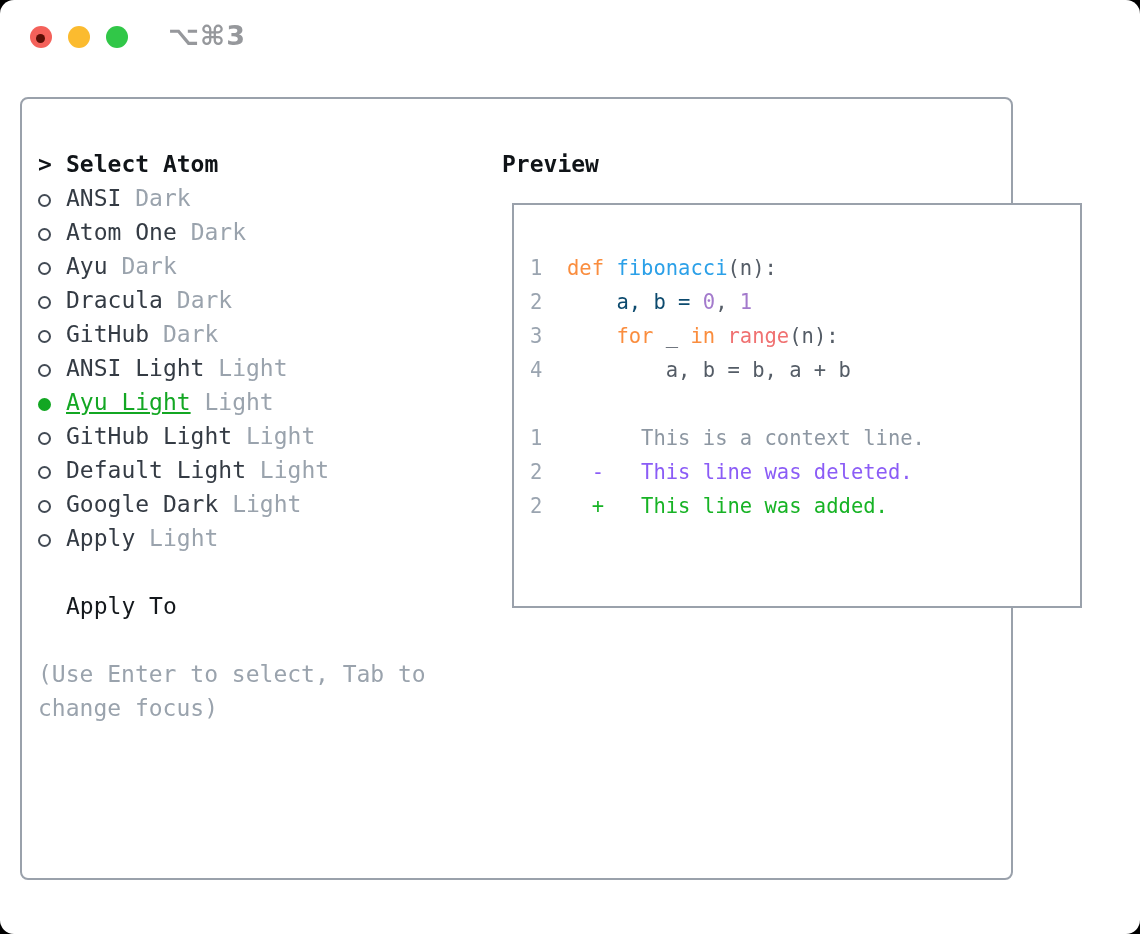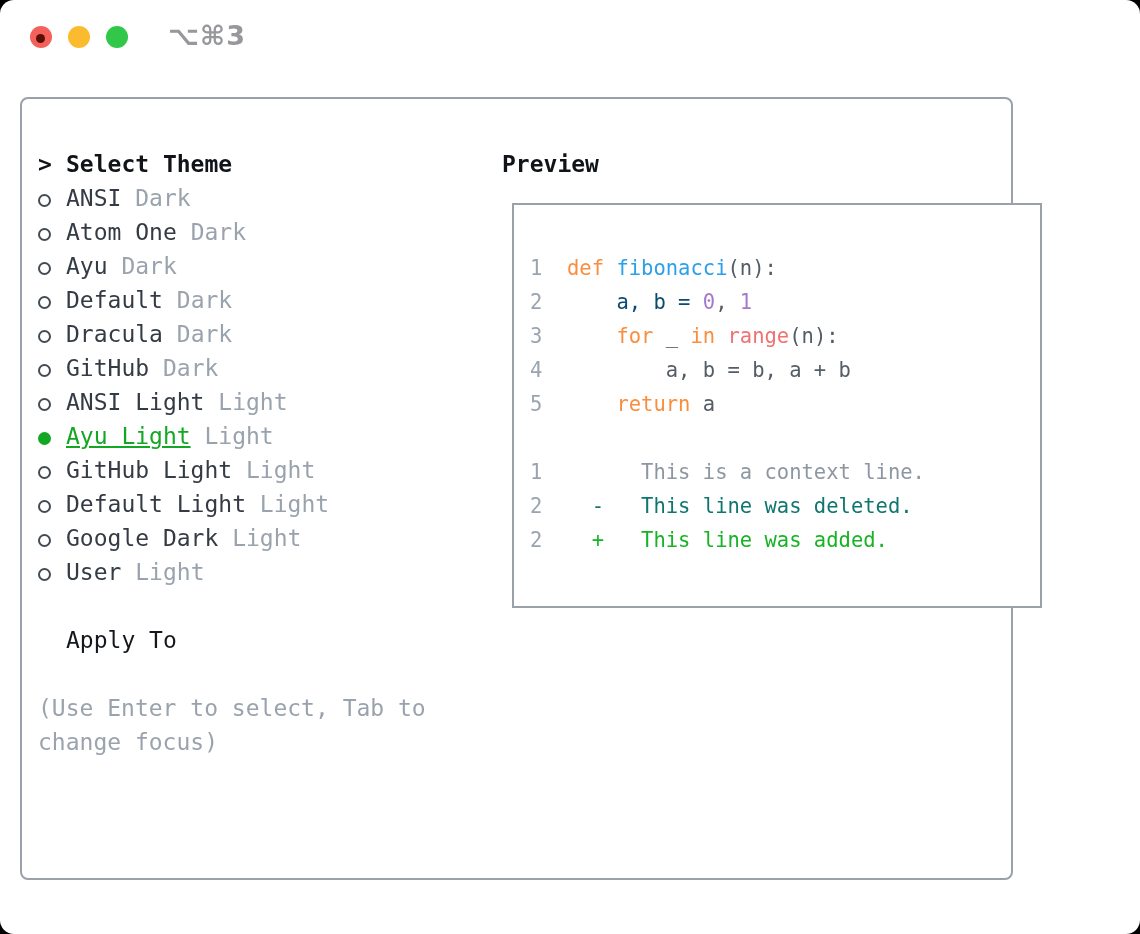--- a/index.html
+++ b/index.html
@@ -31,56 +31,55 @@
        border:2px solid #434b55;box-sizing:border-box;position:relative;top:0.5px;}
   .opt.sel .circle{background:var(--sel-green);border-color:var(--sel-green);}
   .opt.sel .opt-name{color:var(--sel-green);text-decoration:underline;}
   .opt-variant{color:#9aa3ad;}
   .apply-hdr{color:#14181c;}
   .help-line{color:#9aa3ad;}
 
   
   .preview-title{position:absolute;left:480px;top:48px;height:34px;line-height:34px;
        font-size:23px;font-weight:bold;color:#101418;}
-  .preview-box{position:absolute;left:490px;top:104px;width:530px;height:405px;box-sizing:border-box;
+  .preview-box{position:absolute;left:490px;top:104px;width:570px;height:405px;box-sizing:border-box;
        border:2px solid #9aa1ab;background:#fff;padding:46px 0 0 16px;overflow:hidden;}
   .cline{height:34px;line-height:34px;white-space:pre;font-size:20.5px;}
 </style>
 </head>
 <body>
 
 <div class="window">
 
   <div class="titlebar">
     <span class="tl red">
         <span class="dot"></span>
       </span>
     <span class="tl yellow"></span>
     <span class="tl green"></span>
     <span class="window-title">⌥⌘3</span>
   </div>
 
   <div class="main-box">
 
     <div class="left-col">
-      <div class="line hdr"><span class="gutter">&gt;</span><span>Select Theme</span></div>
+      <div class="line hdr"><span class="gutter">&gt;</span><span>Select Atom</span></div>
 
       <div id="theme-list">
           <div class="line opt"><span class="gutter"><span class="circle"></span></span><span class="opt-name">ANSI</span><span class="opt-variant"> Dark</span></div>
           <div class="line opt"><span class="gutter"><span class="circle"></span></span><span class="opt-name">Atom One</span><span class="opt-variant"> Dark</span></div>
           <div class="line opt"><span class="gutter"><span class="circle"></span></span><span class="opt-name">Ayu</span><span class="opt-variant"> Dark</span></div>
-          <div class="line opt"><span class="gutter"><span class="circle"></span></span><span class="opt-name">Default</span><span class="opt-variant"> Dark</span></div>
           <div class="line opt"><span class="gutter"><span class="circle"></span></span><span class="opt-name">Dracula</span><span class="opt-variant"> Dark</span></div>
           <div class="line opt"><span class="gutter"><span class="circle"></span></span><span class="opt-name">GitHub</span><span class="opt-variant"> Dark</span></div>
           <div class="line opt"><span class="gutter"><span class="circle"></span></span><span class="opt-name">ANSI Light</span><span class="opt-variant"> Light</span></div>
           <div class="line opt sel"><span class="gutter"><span class="circle"></span></span><span class="opt-name">Ayu Light</span><span class="opt-variant"> Light</span></div>
           <div class="line opt"><span class="gutter"><span class="circle"></span></span><span class="opt-name">GitHub Light</span><span class="opt-variant"> Light</span></div>
           <div class="line opt"><span class="gutter"><span class="circle"></span></span><span class="opt-name">Default Light</span><span class="opt-variant"> Light</span></div>
           <div class="line opt"><span class="gutter"><span class="circle"></span></span><span class="opt-name">Google Dark</span><span class="opt-variant"> Light</span></div>
-          <div class="line opt"><span class="gutter"><span class="circle"></span></span><span class="opt-name">User</span><span class="opt-variant"> Light</span></div>
+          <div class="line opt"><span class="gutter"><span class="circle"></span></span><span class="opt-name">Apply</span><span class="opt-variant"> Light</span></div>
         </div>
 
       <div class="line"> </div>
 
       <div class="line apply-hdr"><span class="gutter"></span><span>Apply To</span></div>
 
 
       <div class="line"> </div>
 
       <div class="line help-line">(Use Enter to select, Tab to</div>
@@ -88,22 +87,21 @@
     </div>
 
     <div class="preview-title">Preview</div>
 
     <div class="preview-box">
       <div id="code-lines">
           <div class="cline"><span style="color: rgb(154, 164, 176);">1  </span><span style="color: rgb(250, 141, 62);">def</span><span style="color: rgb(84, 92, 102);"> </span><span style="color: rgb(43, 160, 232);">fibonacci</span><span style="color: rgb(84, 92, 102);">(n):</span></div>
           <div class="cline"><span style="color: rgb(154, 164, 176);">2  </span><span style="color: #0c4a6e; margin-top: 20px;">    a, b = </span><span style="color: rgb(163, 122, 204);">0</span><span style="color: rgb(84, 92, 102);">, </span><span style="color: rgb(163, 122, 204);">1</span></div>
           <div class="cline"><span style="color: rgb(154, 164, 176);">3  </span><span style="color: rgb(84, 92, 102);">    </span><span style="color: rgb(250, 141, 62);">for</span><span style="color: rgb(84, 92, 102);"> _ </span><span style="color: rgb(250, 141, 62);">in</span><span style="color: rgb(84, 92, 102);"> </span><span style="color: rgb(240, 113, 113);">range</span><span style="color: rgb(84, 92, 102);">(n):</span></div>
           <div class="cline"><span style="color: rgb(154, 164, 176);">4  </span><span style="color: rgb(84, 92, 102);">        a, b = b, a + b</span></div>
-          <div class="cline"><span style="color: rgb(154, 164, 176);">5  </span><span style="color: rgb(84, 92, 102);">    </span><span style="color: rgb(250, 141, 62);">return</span><span style="color: rgb(84, 92, 102);"> a</span></div>
           <div class="cline"> </div>
           <div class="cline"><span style="color: rgb(154, 164, 176);">1  </span><span style="color: rgb(141, 151, 162);">      This is a context line.</span></div>
-          <div class="cline"><span style="color: rgb(154, 164, 176);">2  </span><span style="color: #0f766e; text-align: right;">  -   This line was deleted.</span></div>
+          <div class="cline"><span style="color: rgb(154, 164, 176);">2  </span><span style="color: #8b5cf6; text-align: right;">  -   This line was deleted.</span></div>
           <div class="cline"><span style="color: rgb(154, 164, 176);">2  </span><span style="color: rgb(23, 179, 37);">  +   This line was added.</span></div>
         </div>
     </div>
 
   </div>
 </div>
 
 </body></html>

